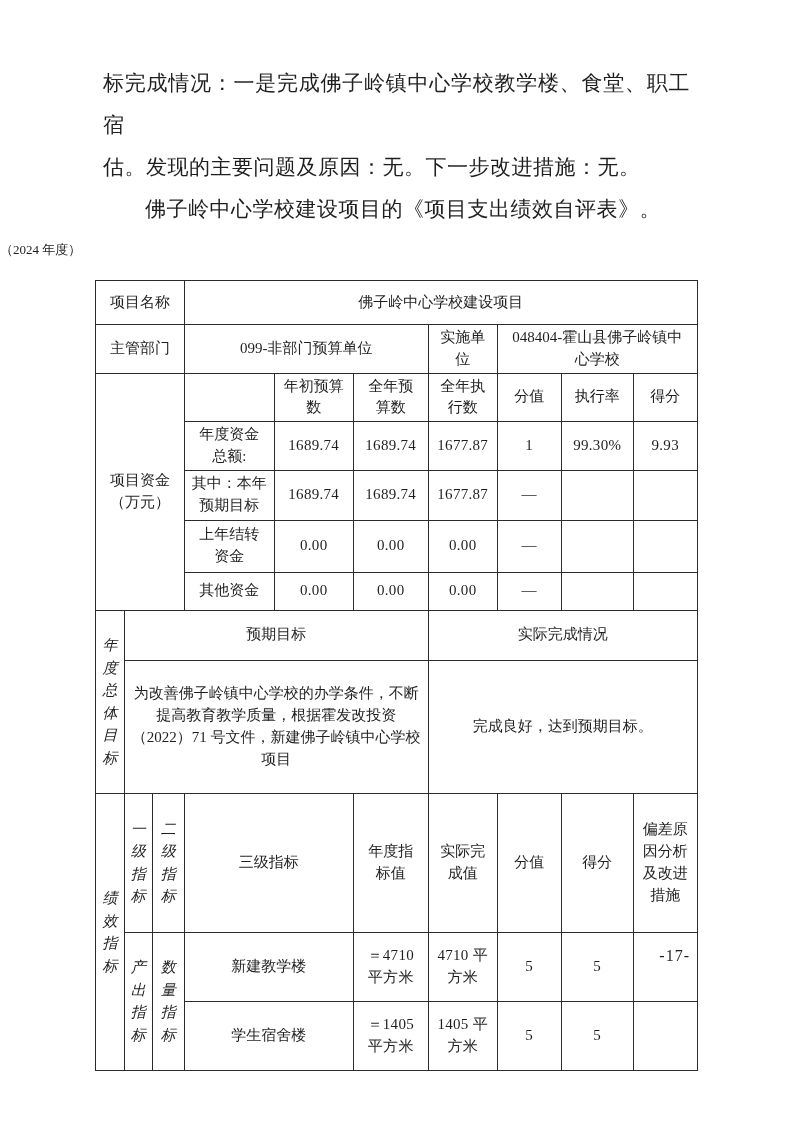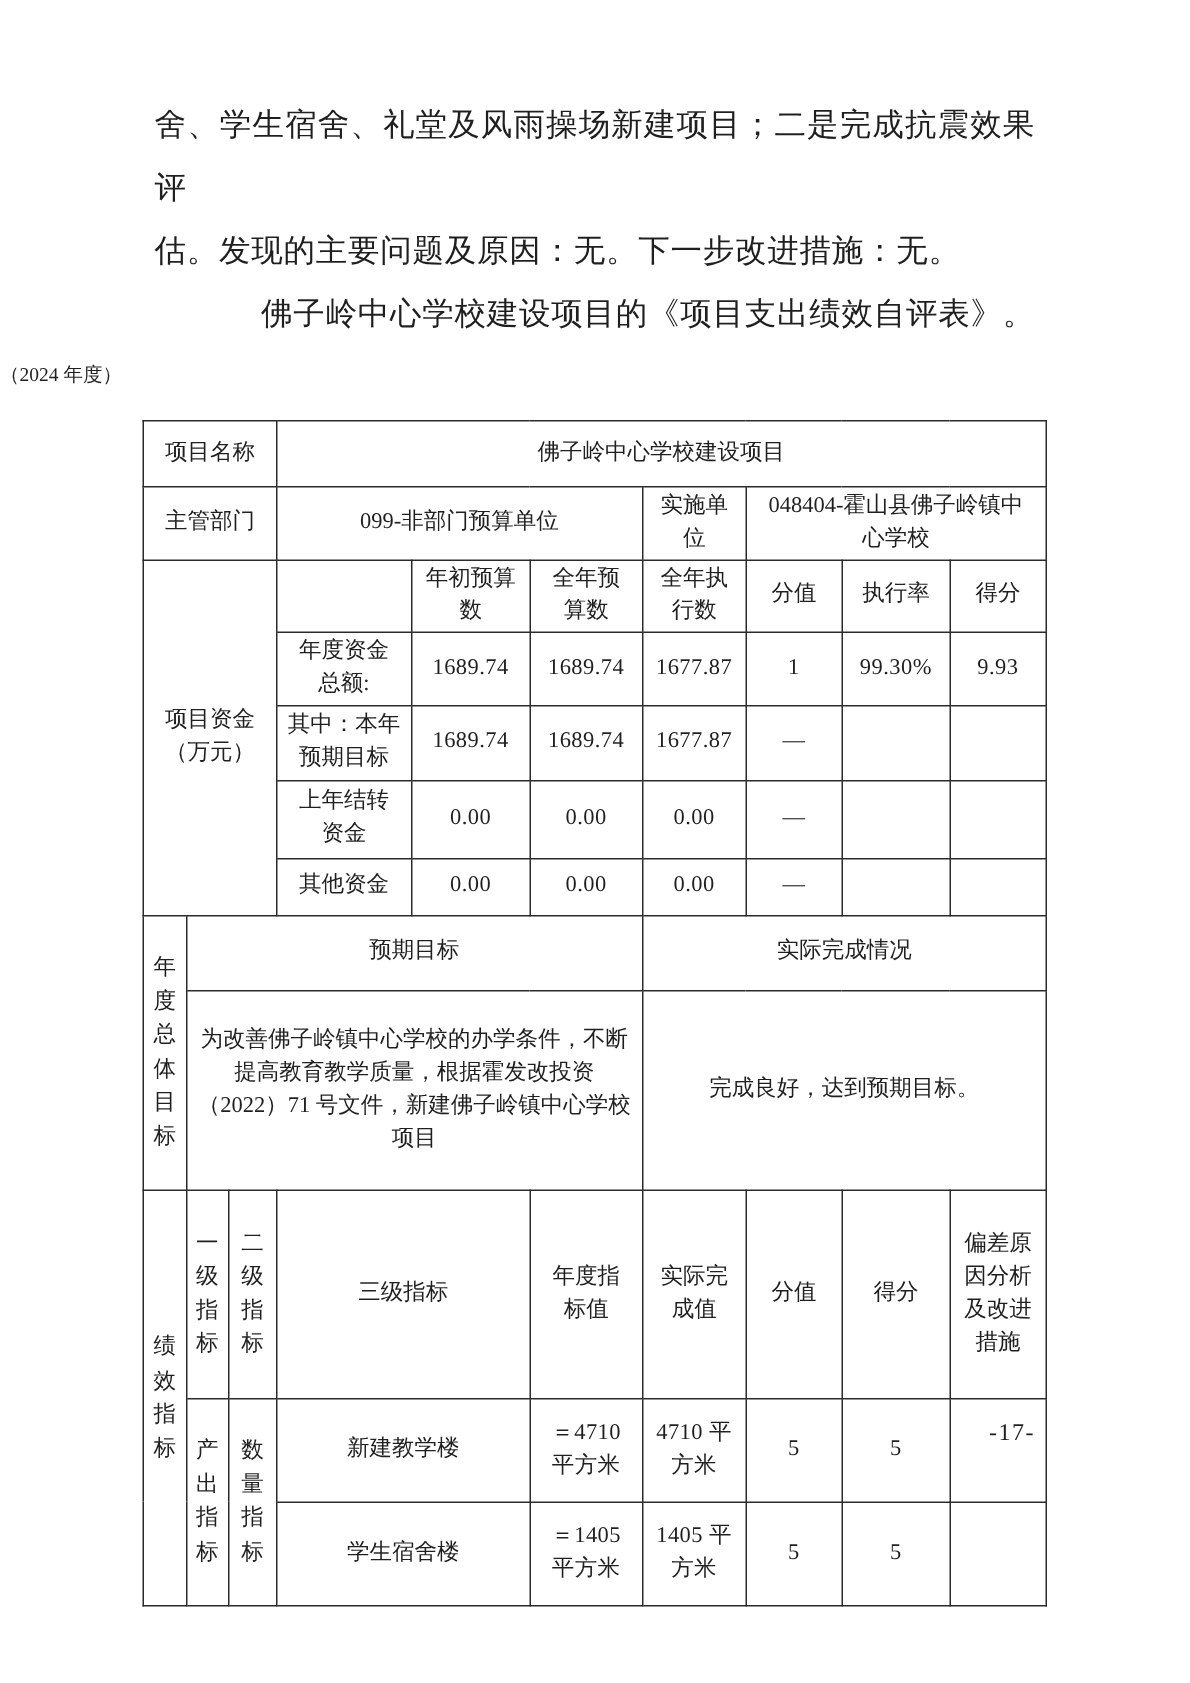--- a/index.html
+++ b/index.html
@@ -15,21 +15,21 @@
     overflow: hidden;
   }
   .body-text {
     margin: 62px 103px 0 103px;
     font-size: 21px;
     line-height: 42px;
     letter-spacing: 0.5px;
   }
   .body-text .line { width: 100%; }
   .jline { text-align: justify; text-align-last: justify; }
-  .indent { text-indent: 2em; text-align: right; }
+  .indent { text-indent: 2em; }
   .doc-title {
     margin-top: 2px;
     text-align: center;
     font-size: 21px;
     font-weight: bold;
     line-height: 28px;
     letter-spacing: 1px;
   }
   .doc-subtitle {
     margin-top: 11px;
@@ -47,21 +47,21 @@
     text-align: center;
     vertical-align: middle;
     font-size: 15px;
     line-height: 1.45;
     padding: 2px 5px;
     white-space: pre-line;
     overflow: hidden;
   }
   td.num { font-size: 16px; letter-spacing: 0.3px; }
   td.left { text-align: left; padding-left: 9px; }
-  td.vcell { padding: 2px 0; }
+  td.vcell { padding: 2px 0; font-style: italic; }
   .vtext {
     width: 1.15em;
     margin: 0 auto;
     word-break: break-all;
     white-space: normal;
     line-height: 1.5;
     text-align: center;
   }
   .goal-text { padding: 4px 8px; }
   .page-number {
@@ -71,21 +71,21 @@
     font-size: 16px;
     letter-spacing: 1px;
   }
 </style>
 </head>
 <body>
 
 <div class="page">
 
   <div class="body-text">
-    <div class="line jline">舍、学生宿舍、礼堂及风雨操场新建项目；二是完成抗震效果评</div>
+    <div class="line jline">标完成情况：一是完成佛子岭镇中心学校教学楼、食堂、职工宿</div>
     <div class="line">估。发现的主要问题及原因：无。下一步改进措施：无。</div>
     <div class="line indent">佛子岭中心学校建设项目的《项目支出绩效自评表》。</div>
   </div>
 
   <div class="doc-subtitle">（2024 年度）</div>
 
   <table class="eval">
     <colgroup>
       <col style="width:26px">
         <col style="width:23px">

